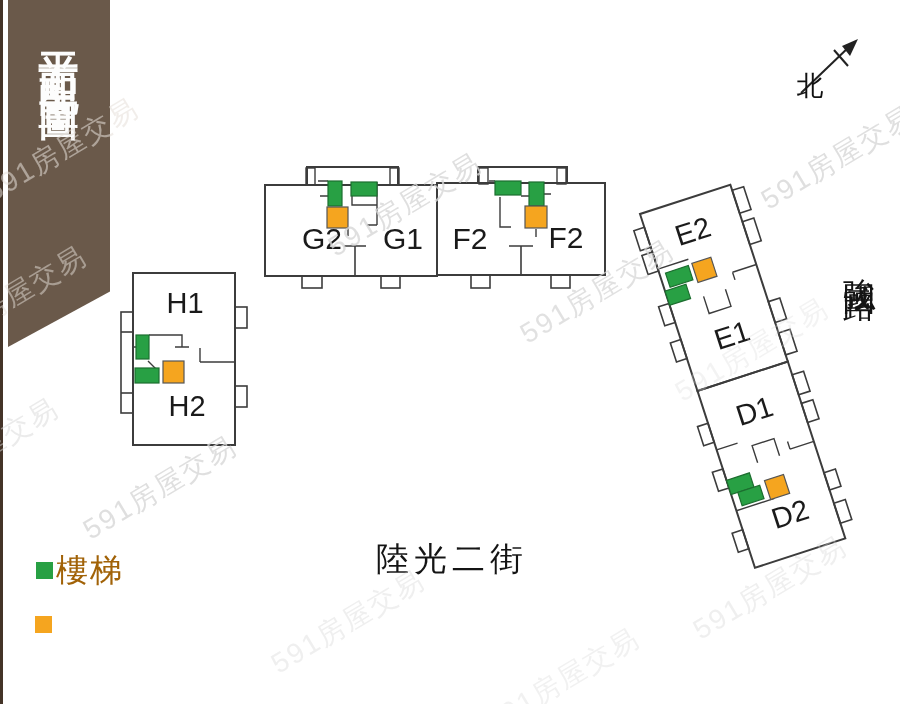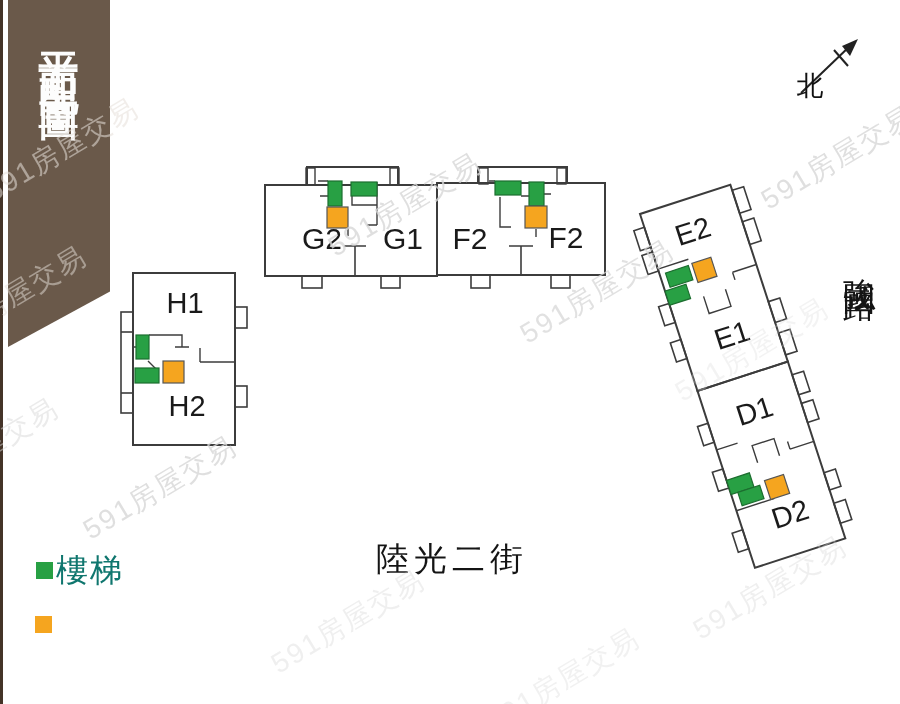--- a/index.html
+++ b/index.html
@@ -26,21 +26,21 @@
   .street-bottom{
     position:absolute;left:376px;top:537px;font-size:33px;letter-spacing:5px;color:#141414;z-index:3;
   }
   .street-right{
     position:absolute;left:843px;top:252px;writing-mode:vertical-rl;text-orientation:upright;
     font-size:33px;letter-spacing:6px;color:#141414;line-height:1;z-index:3;
   }
   .legend-swatch{position:absolute;width:17px;height:17px;z-index:3;}
   .legend-swatch.green{background:#28a044;left:36px;top:562px;}
   .legend-swatch.orange{background:#f5a51f;left:35px;top:616px;}
-  .legend-label{position:absolute;font-size:32px;color:#0f766e;letter-spacing:2px;z-index:3;}
+  .legend-label{position:absolute;font-size:32px;color:#a16207;letter-spacing:2px;z-index:3;}
   .legend-label.l1{left:56px;top:549px;}
   .legend-label.l2{left:56px;top:603px;}
 </style>
 </head>
 <body>
 
 <div class="stage">
 
   <div class="wm on-dark" style="left:62px;top:150px;opacity:.55">591房屋交易</div>
   <div class="wm on-dark" style="left:10px;top:298px;opacity:.5">591房屋交易</div>

